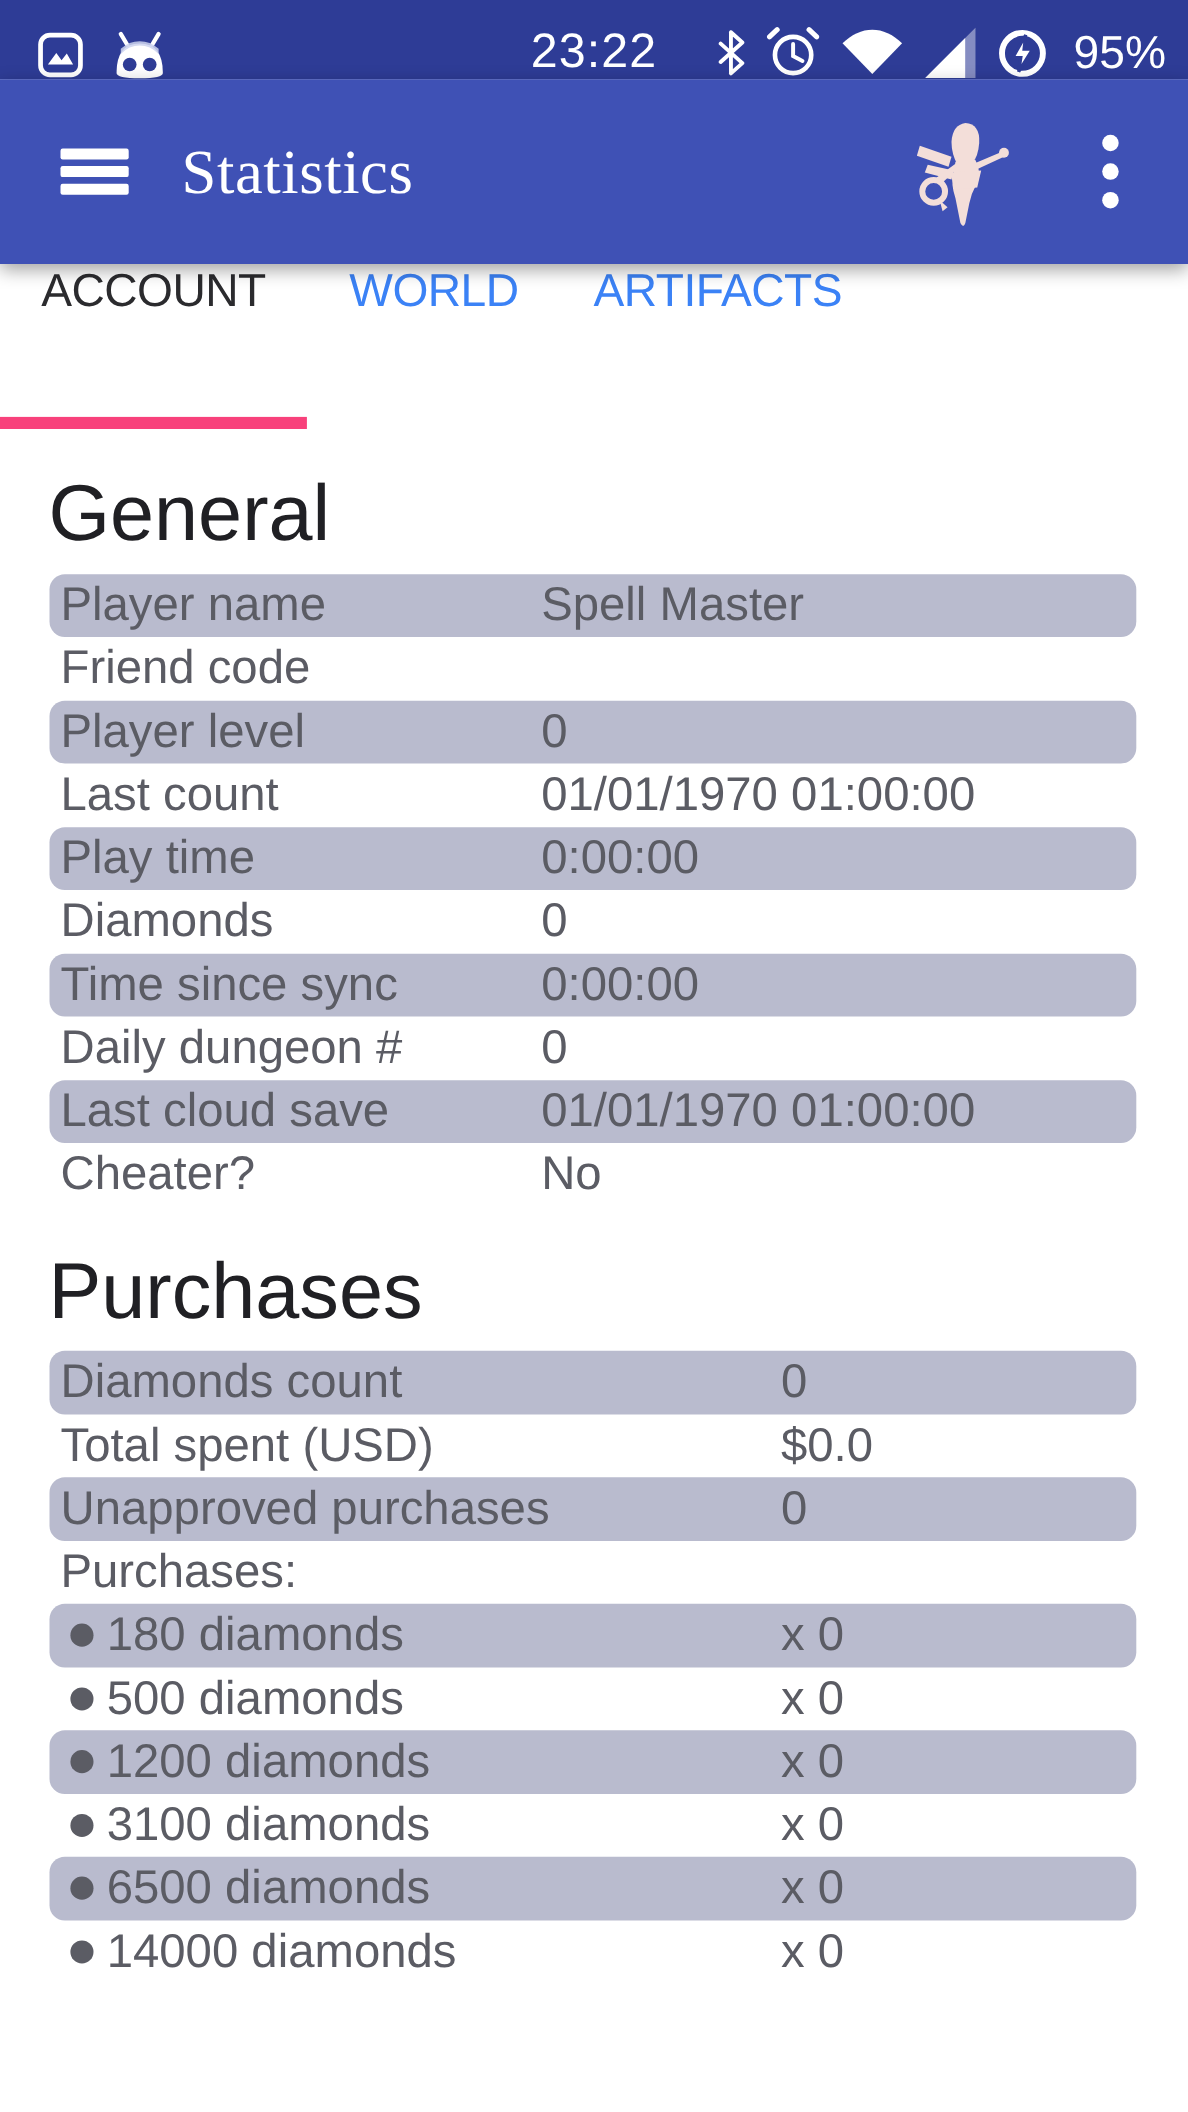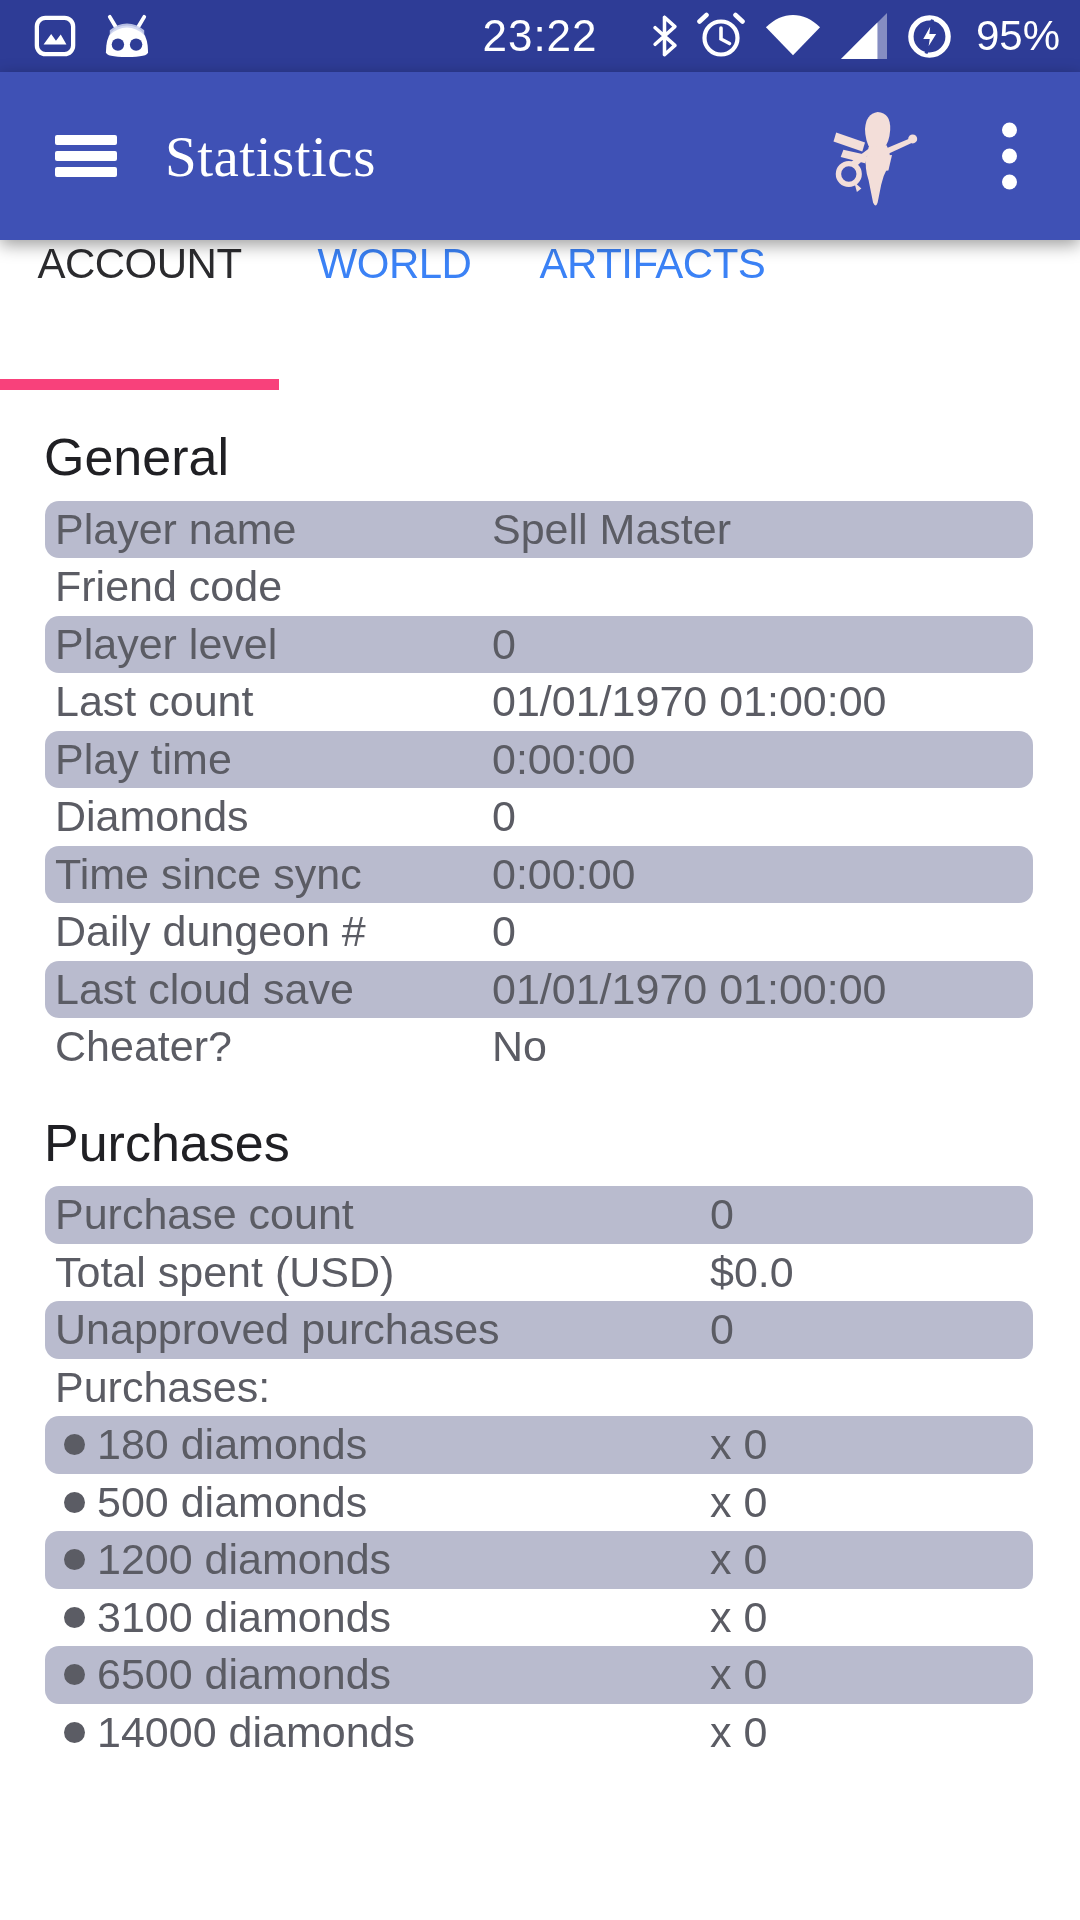--- a/index.html
+++ b/index.html
@@ -4,21 +4,21 @@
 <style>
   html,body{margin:0;padding:0;}
   body{
     width:1080px;height:1920px;overflow:hidden;background:#ffffff;
     font-family:"Liberation Sans","DejaVu Sans",sans-serif;
     -webkit-font-smoothing:antialiased;
   }
   
   .status-bar{
     position:relative;height:72px;background:#2e3c96;color:#ffffff;
-    display:flex;align-items:center;
+    display:flex;align-items:flex-end;
   }
   .sb-left{display:flex;align-items:center;gap:26px;padding-left:34px;}
   .sb-time{
     position:absolute;left:50%;transform:translateX(-50%);
     font-size:44px;letter-spacing:1px;
   }
   .sb-right{margin-left:auto;display:flex;align-items:center;gap:19px;padding-right:20px;}
   .sb-pct{font-size:42px;margin-left:4px;}
   .sb-icon{display:block;}
   
@@ -39,21 +39,21 @@
   .tab-bar{position:relative;height:150px;background:#fff;display:flex;align-items:flex-start;}
   .tab{font-size:42px;letter-spacing:-.5px;color:#3b82f6;text-align:center;cursor:pointer;}
   .tab.active{color:#2b2b2e;}
   .tab-0{width:279px;}
   .tab-1{width:231px;}
   .tab-2{width:285px;}
   .tab-3{width:221px;}
   .tab-indicator{position:absolute;left:0;bottom:0;width:279px;height:11px;background:#f8417b;}
   
   .section-title{
-    font-size:52px;font-weight:400;color:#202024;
+    font-size:72px;font-weight:400;color:#202024;
     margin:40px 0 16px 44px;line-height:1.05;
   }
   .trow{
     height:57.5px;margin:0 47px 0 45px;padding-left:10px;
     display:flex;align-items:center;
     font-size:43px;color:#5b5c64;
   }
   .trow.shaded{background:#b9bbce;border-radius:14px;}
   .g-rows .tlabel{width:437px;flex:0 0 437px;}
   .p-rows .tlabel{width:655px;flex:0 0 655px;}
@@ -183,21 +183,21 @@
   </div>
   <div class="trow">
     <span class="tlabel">Cheater?</span>
     <span class="tvalue">No</span>
   </div>
 </div>
 
 <div class="section-title">Purchases</div>
 <div class="p-rows">
   <div class="trow shaded">
-    <span class="tlabel">Purchase count</span>
+    <span class="tlabel">Diamonds count</span>
     <span class="tvalue">0</span>
   </div>
   <div class="trow">
     <span class="tlabel">Total spent (USD)</span>
     <span class="tvalue">$0.0</span>
   </div>
   <div class="trow shaded">
     <span class="tlabel">Unapproved purchases</span>
     <span class="tvalue">0</span>
   </div>

